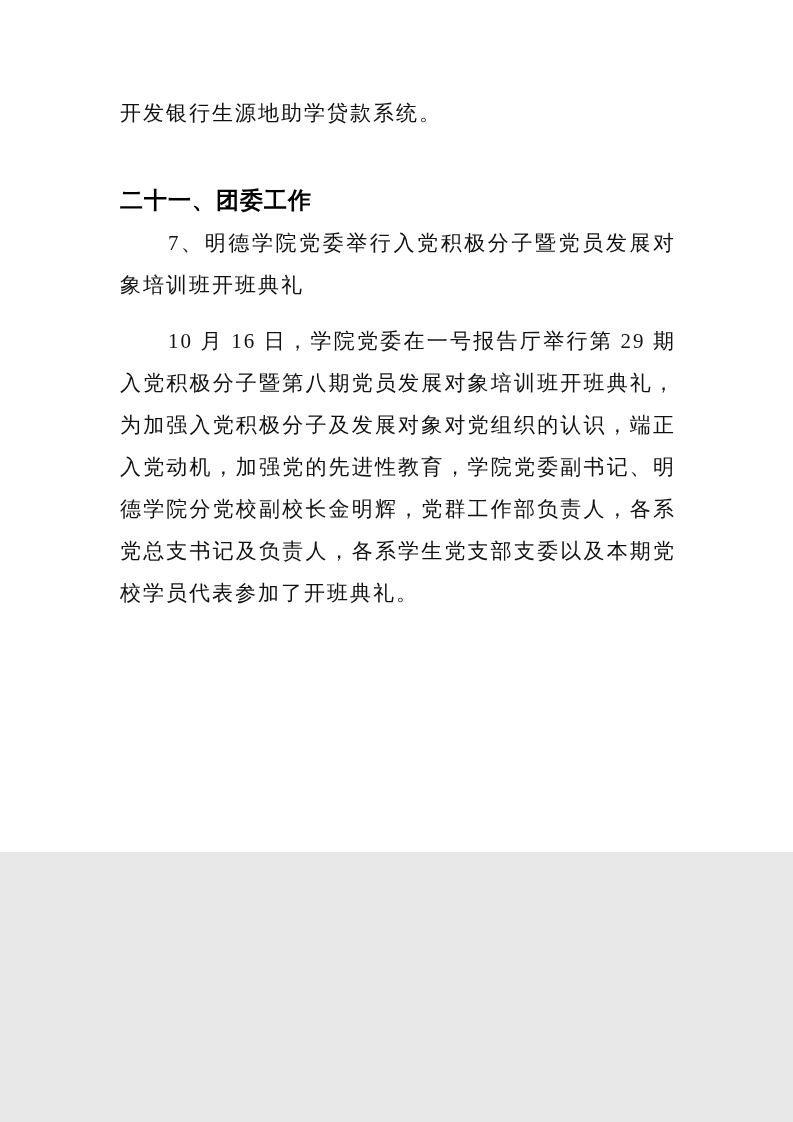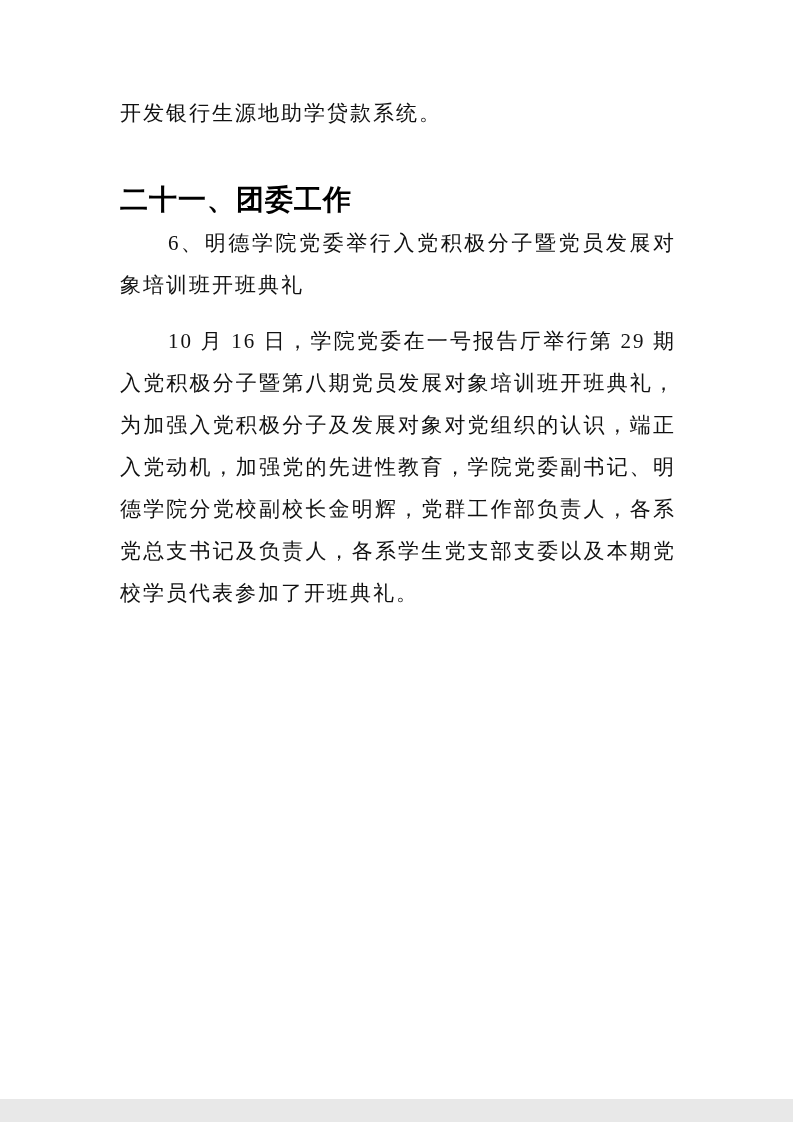--- a/index.html
+++ b/index.html
@@ -3,21 +3,21 @@
 <meta charset="utf-8">
 <style>
   html, body {
     margin: 0;
     padding: 0;
     background: #e8e8e8;
   }
   .page {
     position: relative;
     width: 793px;
-    height: 1099px;
+    height: 852px;
     margin: 0 auto;
     background: #ffffff;
     box-sizing: border-box;
     padding: 92px 117px 0 120px;
     overflow: hidden;
     color: #111111;
   }
   .body-text {
     font-family: "Liberation Serif", "DejaVu Serif", serif;
     font-size: 21px;
@@ -35,36 +35,36 @@
   }
   p.spaced-before {
     margin-top: 14px;
     font-family: Liberation Serif, serif;
   }
   h2.section-heading {
     margin: 44px 0 0 0;
     padding: 0;
     font-family: "Liberation Sans", "DejaVu Sans", sans-serif;
     font-weight: 700;
-    font-size: 28px;
+    font-size: 23px;
     line-height: 44px;
     letter-spacing: 1px;
     color: #000000;
   }
 </style>
 </head>
 <body>
 
 <div class="page">
   <div class="body-text">
 
     <p>开发银行生源地助学贷款系统。</p>
 
     <h2 class="section-heading">二十一、团委工作</h2>
 
 
 
-    <p class="indent">6、明德学院党委举行入党积极分子暨党员发展对象培训班开班典礼</p>
+    <p class="indent">7、明德学院党委举行入党积极分子暨党员发展对象培训班开班典礼</p>
 
     <p class="indent spaced-before">10 月 16 日，学院党委在一号报告厅举行第 29 期入党积极分子暨第八期党员发展对象培训班开班典礼，为加强入党积极分子及发展对象对党组织的认识，端正入党动机，加强党的先进性教育，学院党委副书记、明德学院分党校副校长金明辉，党群工作部负责人，各系党总支书记及负责人，各系学生党支部支委以及本期党校学员代表参加了开班典礼。</p>
 
   </div>
 </div>
 
 </body></html>

